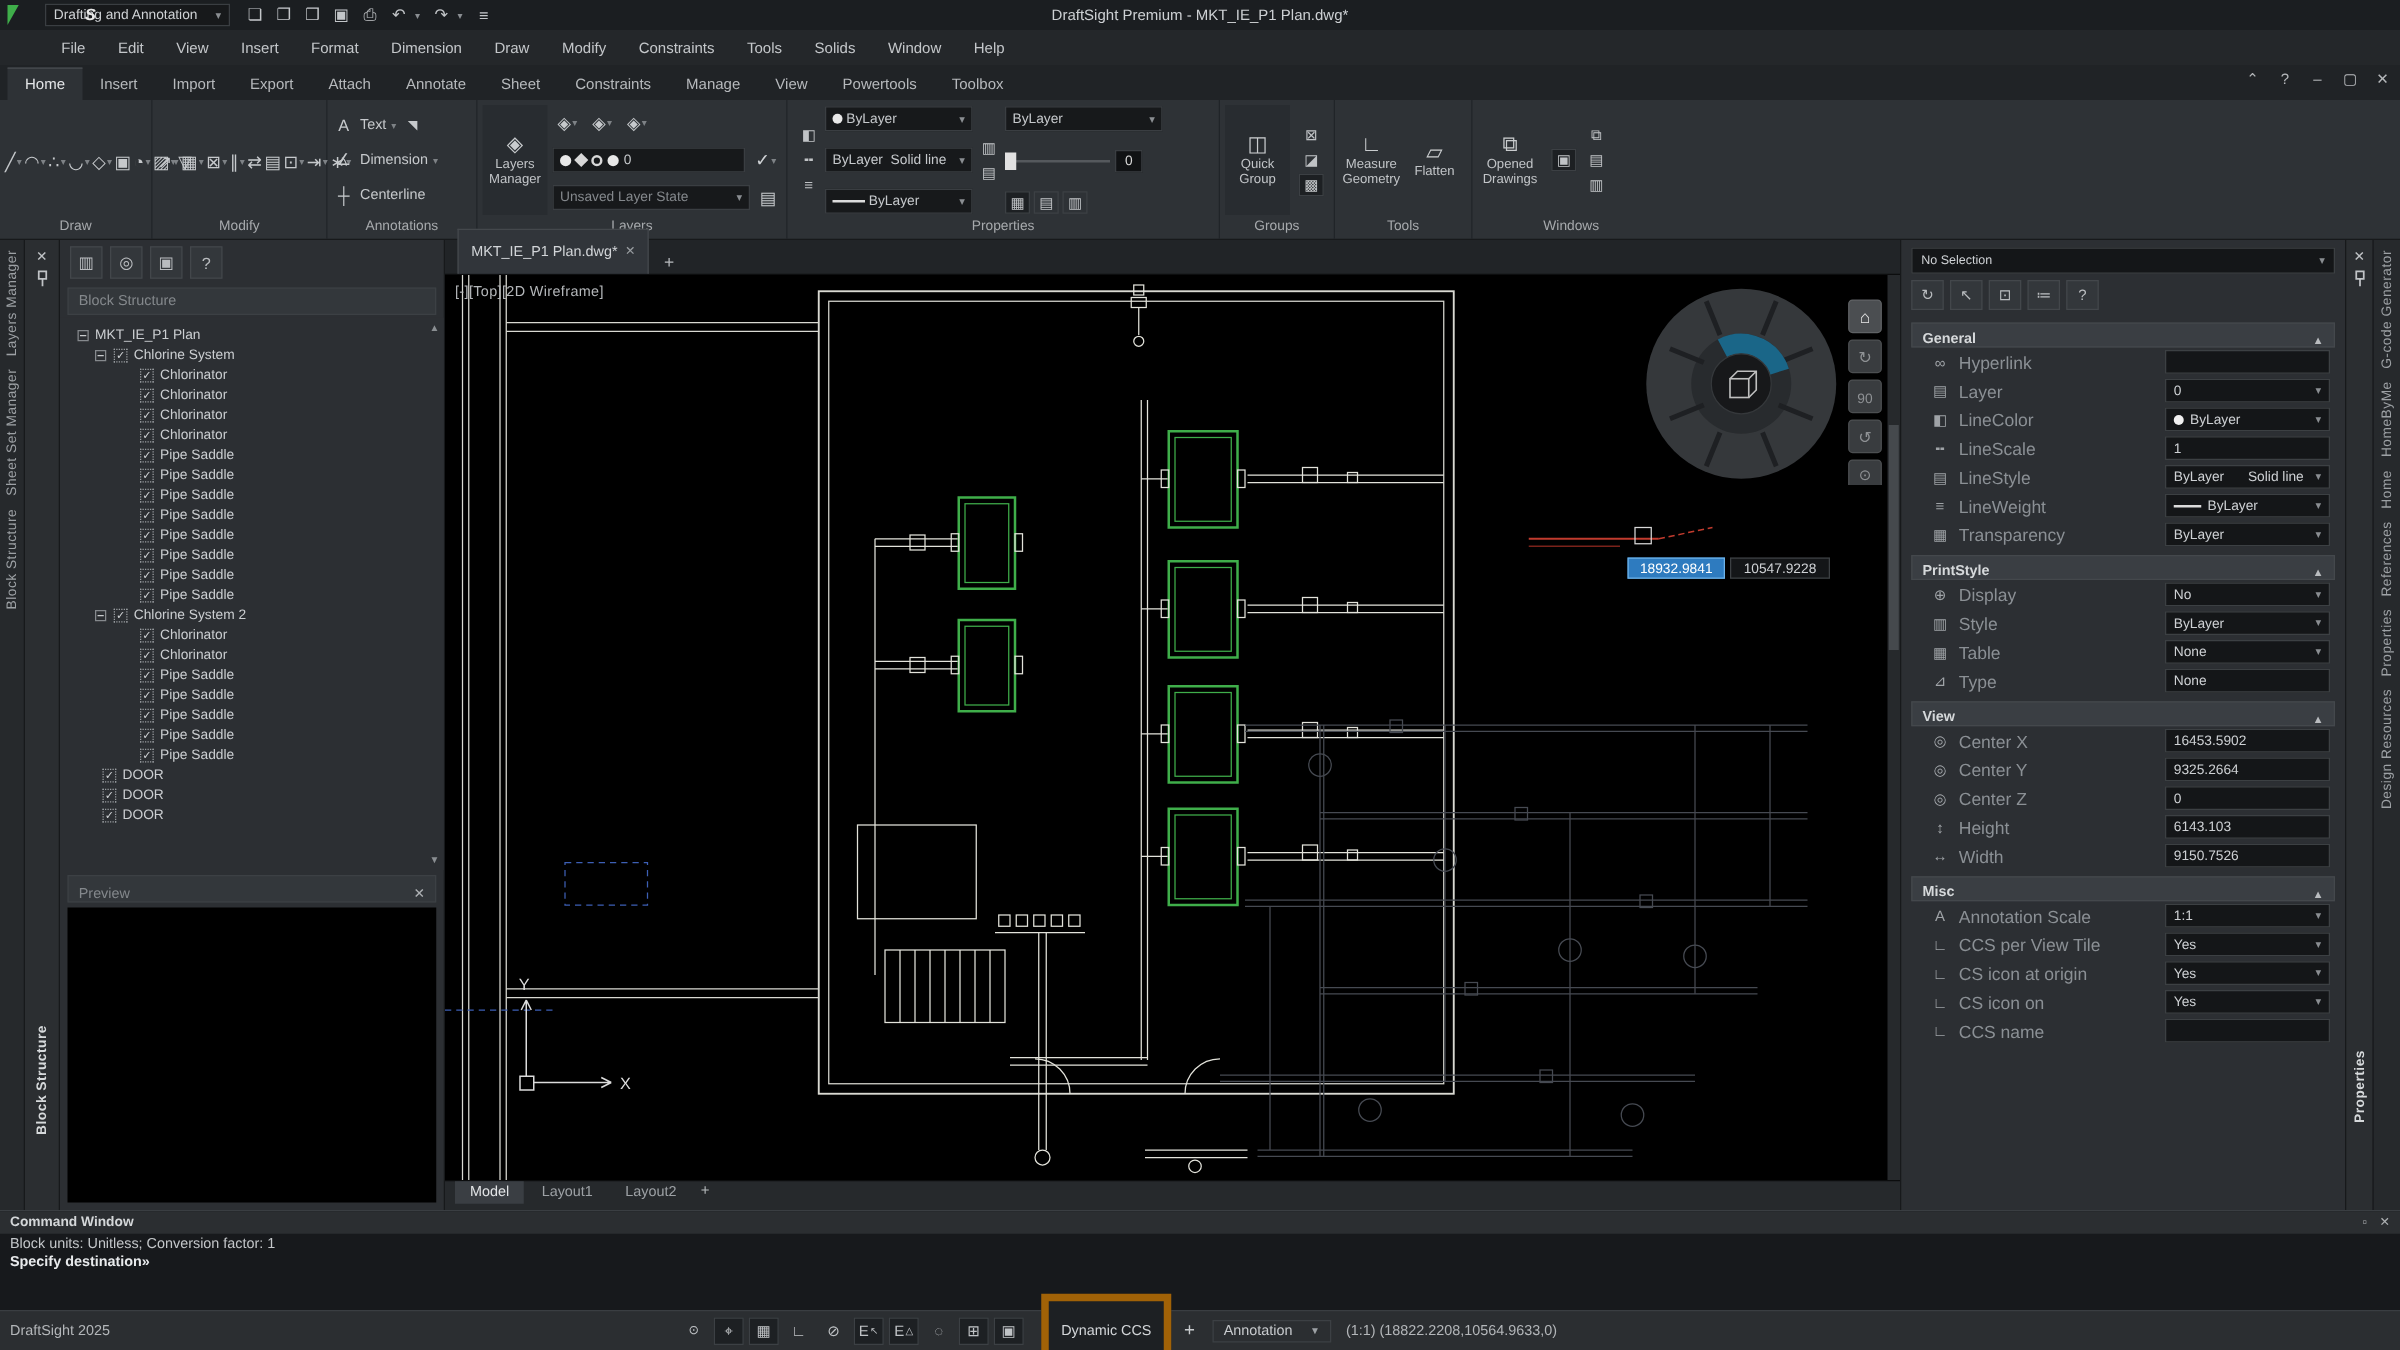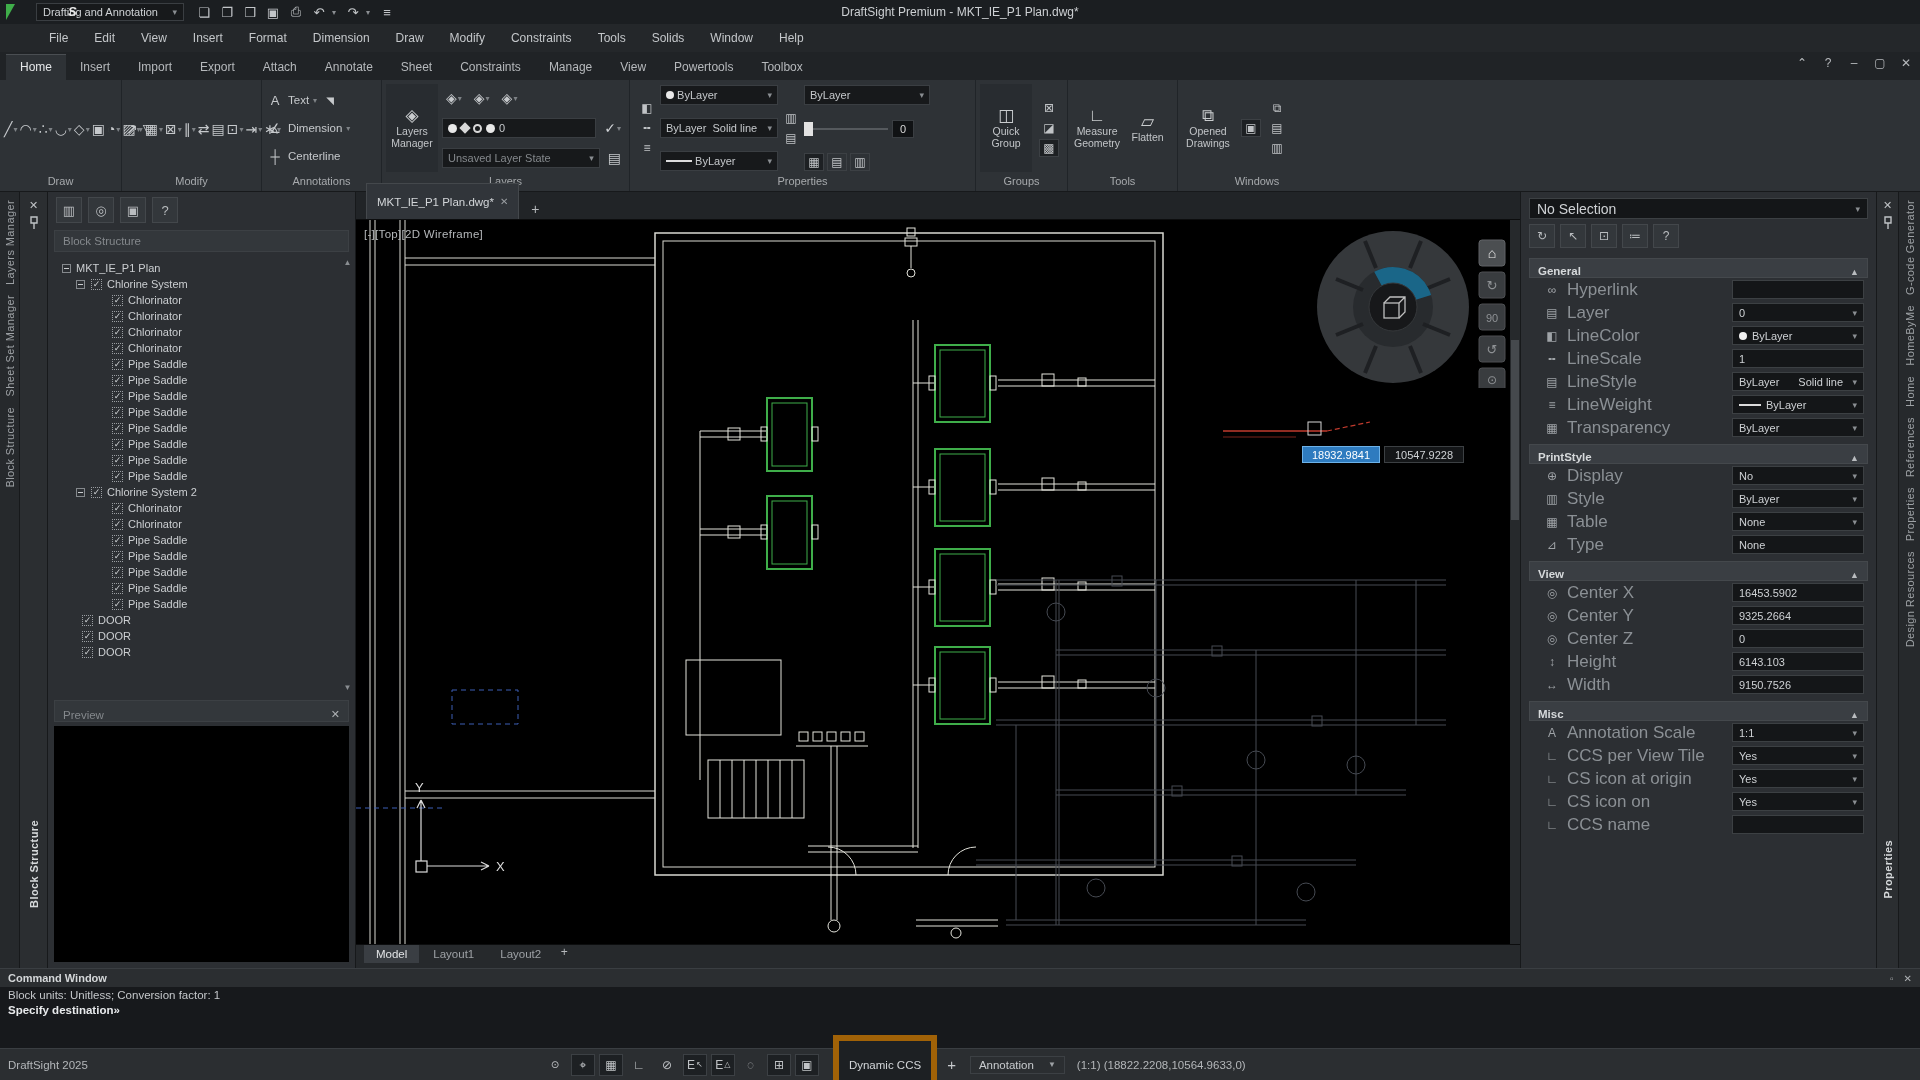--- a/index.html
+++ b/index.html
@@ -116,29 +116,29 @@
   .wheel{position:absolute;left:955px;top:6px;width:210px;height:162px}
   .cscroll{position:absolute;right:0;top:0;bottom:0;width:10px;background:#26292c}
   .cscroll .thumb{position:absolute;left:1px;right:1px;top:120px;height:180px;background:#45494d}
   .layouttabs{height:24px;background:#26292c;display:flex;align-items:flex-start;padding-left:8px;gap:2px;border-top:1px solid #0c0d0e}
   .ltab{padding:3px 12px;font-size:11.5px;color:#9da1a5}
   .ltab.active{background:#3a3e43;color:#e2e4e6}
   .lplus{width:18px;text-align:center;color:#b6b9bc}
 
   
   .rpanel{width:356px;background:#2c2f33;border-left:1px solid #17191b;display:flex;flex-direction:column;padding:6px 8px 0;min-height:0}
-  .selbox{height:21px;background:#141618;border:1px solid #3c4043;display:flex;align-items:center;padding:0 7px;font-size:14px;color:#cfd2d5}
+  .selbox{height:21px;background:#141618;border:1px solid #3c4043;display:flex;align-items:center;padding:0 7px;font-size:10px;color:#cfd2d5}
   .selbox::after{content:"▾";margin-left:auto;color:#8a8e92;font-size:9px}
   .rtools{height:34px;display:flex;align-items:center;gap:5px;padding:4px 0}
   .rtools .tbtn{width:26px;height:24px;border:1px solid #43474b;background:#33373b;display:flex;align-items:center;justify-content:center;color:#b9bcbf;font-size:12px}
   .sect{height:20px;background:#3a3e43;border:1px solid #44484c;display:flex;align-items:flex-end;padding:0 8px;font-size:11.5px;font-weight:bold;color:#d6d9db;margin-top:5px}
   .sect::after{content:"▲";margin-left:auto;font-size:9px;color:#b9bcbf}
   .prow{height:23px;display:flex;align-items:center;padding-left:8px}
   .prow .pic{width:30px;color:#9fa3a7;font-size:12px;text-align:center;flex:0 0 auto}
-  .prow .plb{flex:1;font-size:17px;color:#8b9095}
+  .prow .plb{flex:1;font-size:14px;color:#8b9095}
   .pf{width:132px;height:19px;background:#141618;border:1px solid #3c4043;display:flex;align-items:center;padding:0 6px;font-size:11px;color:#ced1d4;margin-right:4px;gap:5px}
   .pf.dd::after{content:"▾";margin-left:auto;color:#8a8e92;font-size:9px}
   .pf .mid{margin-left:14px}
 
   
   .cmdwin{height:80px;background:#17191c;border-top:1px solid #3a3e42;flex:0 0 auto;display:flex;flex-direction:column}
   .cmdhead{height:18px;background:#2b2e31;display:flex;align-items:center;padding:0 8px;font-size:11px;font-weight:bold;color:#d4d7d9}
   .cmdhead .hbtn{margin-left:auto;display:flex;gap:10px;color:#aeb1b4;font-weight:normal;font-size:10px}
   .cmdbody{flex:1;padding:1px 8px;font-size:11.5px;line-height:15px}
   .cl1{color:#7e8286;height:13px;overflow:hidden;line-height:15px}

